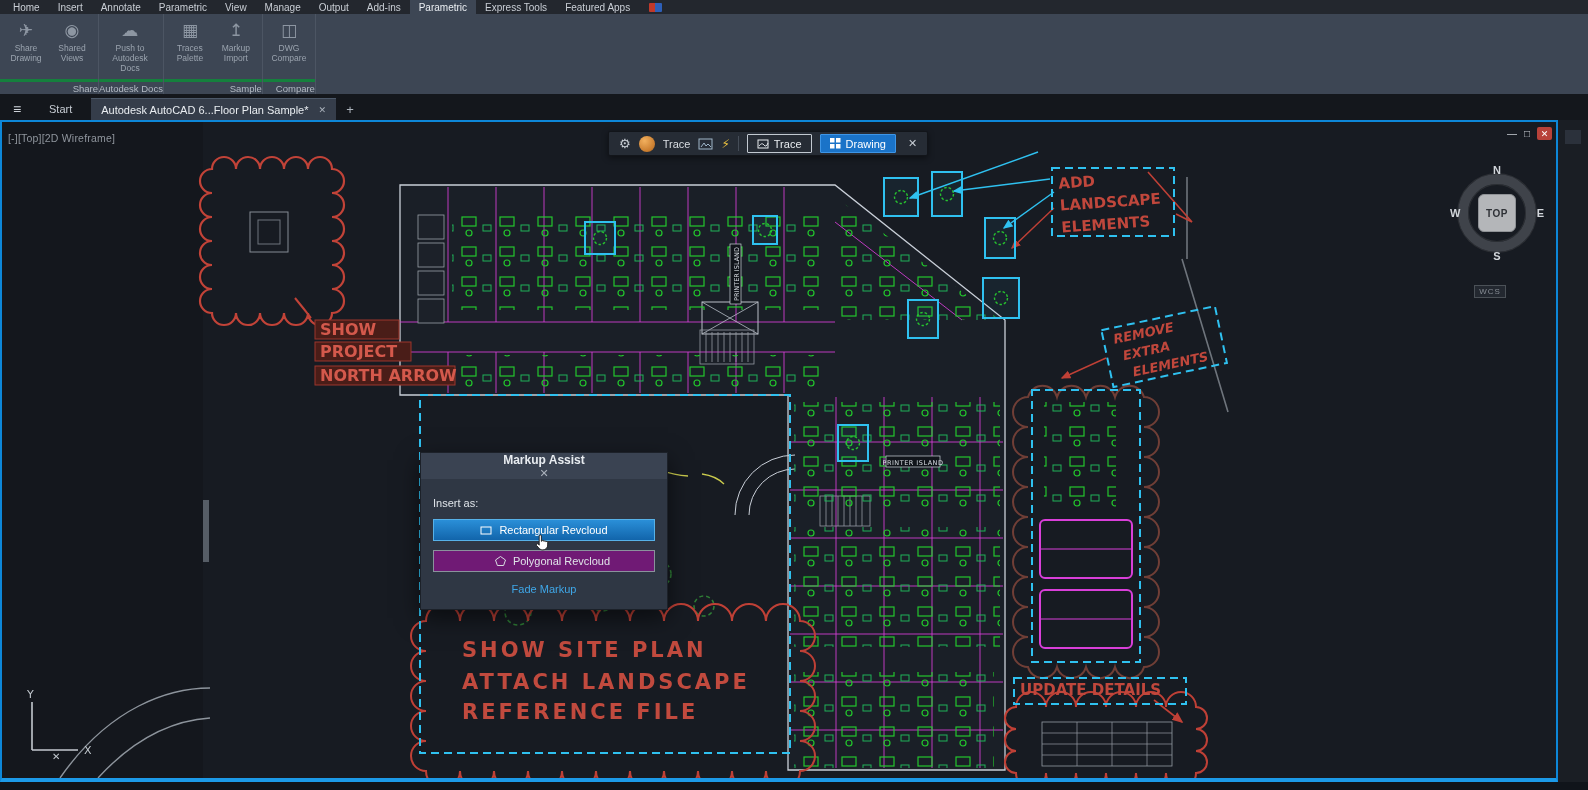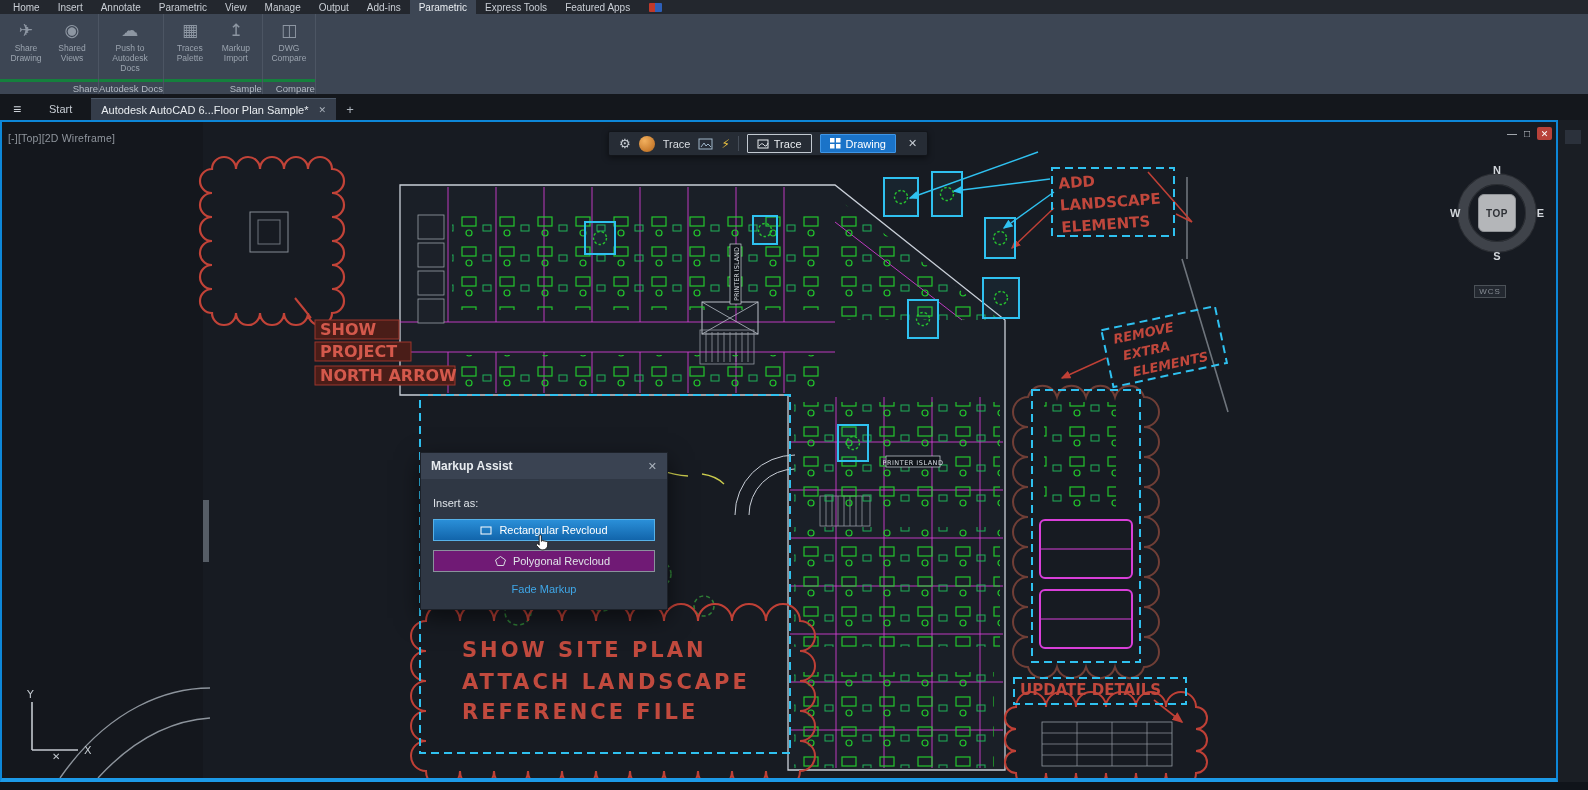--- a/index.html
+++ b/index.html
@@ -74,21 +74,21 @@
     font-size:11px; border-radius:1px; }
   .tt-trace { border:1px solid #c2c9d1; color:#e8ecf0; }
   .tt-drawing { background:#1a73c8; border:1px solid #3e95e6; color:#fff; }
   .tb-close { color:#c6ccd3; font-size:11px; margin-left:4px; }
 
   
   .dialog { position:absolute; left:418px; top:330px; width:248px; z-index:30;
     background:#2f3744; border:1px solid #1c2129; box-shadow:0 8px 22px rgba(0,0,0,.55); }
   .dlg-title { height:26px; background:#3a4352; display:flex; align-items:center;
     justify-content:space-between; padding:0 10px; color:#e8ecf0; font-size:12px;
-    font-weight:bold; }
+    font-weight:bold;flex-direction:column; }
   .dlg-x { color:#aab2bc; font-size:11px; font-weight:normal; }
   .dlg-body { padding:10px 12px 14px; }
   .insert-label { color:#dfe4e9; font-size:11px; margin:8px 0 10px; }
   .dlg-btn { height:22px; display:flex; align-items:center; justify-content:center; gap:7px;
     font-size:11px; margin-bottom:9px; }
   .btn-rect { background:linear-gradient(#2a8fd8,#1265ab); border:1px solid #57b1e8; color:#fff; }
   .btn-poly { background:#701a75; border:1px solid #8a929c; color:#dfe3e8;padding-left:17px; }
   .fade-link { color:#3fa7e8; font-size:11px; text-align:center; margin-top:11px; }
   .hand-cursor { position:absolute; left:112px; top:80px; z-index:31; }
 

